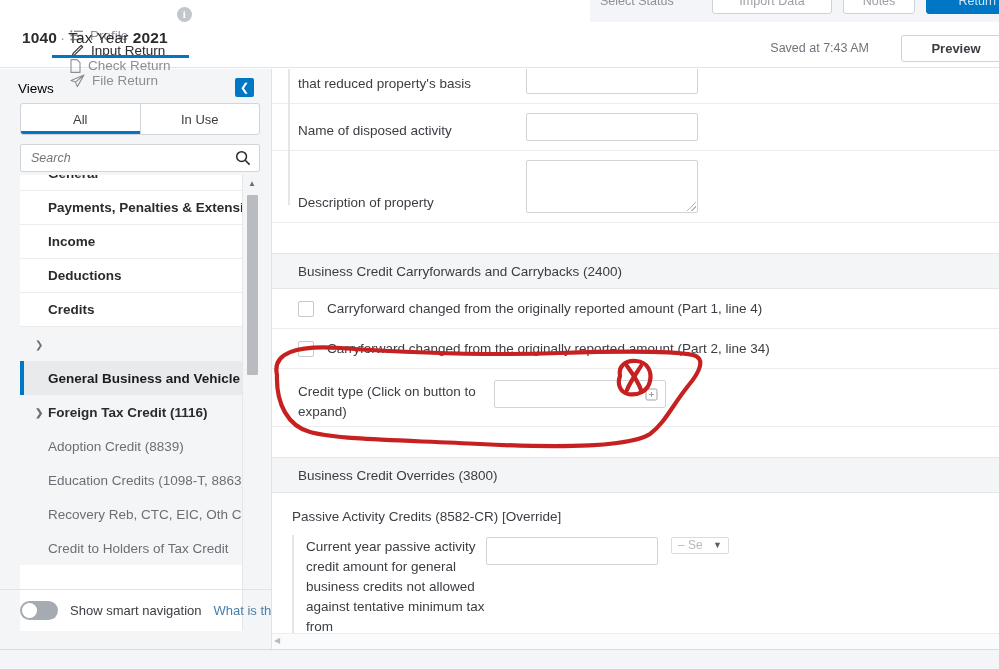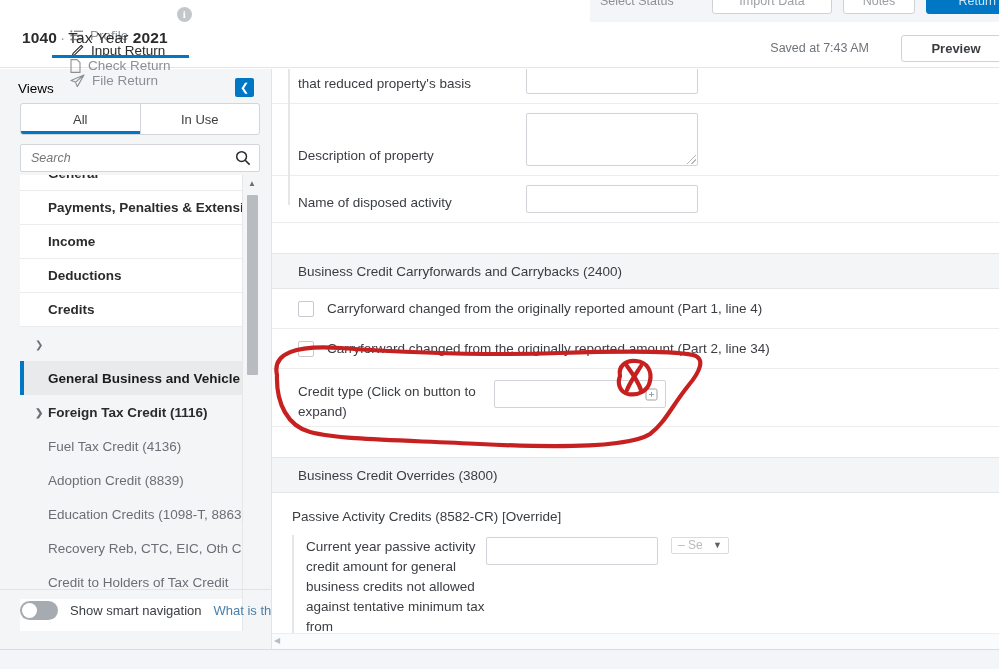--- a/index.html
+++ b/index.html
@@ -393,21 +393,20 @@
         <div class="nav-item top">Deductions</div>
         <div class="nav-item top">Credits</div>
         <div class="nav-item sub">
           <span class="caret">❯</span>
         </div>
         <div class="nav-item sub selected">General Business and Vehicle Cr.</div>
         <div class="nav-item sub bold">
           <span class="caret">❯</span>
           <span>Foreign Tax Credit (1116)</span>
         </div>
-        <div class="nav-item sub">Fuel Tax Credit (4136)</div>
         <div class="nav-item sub">Adoption Credit (8839)</div>
         <div class="nav-item sub">Education Credits (1098-T, 8863)</div>
         <div class="nav-item sub">Recovery Reb, CTC, EIC, Oth Credits</div>
         <div class="nav-item sub">Credit to Holders of Tax Credit</div>
       </div>
       <div class="nav-scroll">
         <div class="arrow up">▲</div>
         <div class="thumb"></div>
         <div class="arrow down">▼</div>
       </div>
@@ -425,29 +424,29 @@
   <div class="content">
     <div class="content-inner">
       <div class="rule-left"></div>
 
       <div class="row">
         <div class="row-label">that reduced property's basis</div>
         <div class="inp"></div>
       </div>
 
       <div class="row">
+        <div class="row-label">Name of disposed activity</div>
+        <div class="inp"></div>
+      </div>
+
+      <div class="row">
         <div class="row-label">Description of property</div>
         <div class="txtarea">
             <span class="grip"></span>
           </div>
-      </div>
-
-      <div class="row">
-        <div class="row-label">Name of disposed activity</div>
-        <div class="inp"></div>
       </div>
 
       <div class="spacer-gap"></div>
 
       <div class="section-head">Business Credit Carryforwards and Carrybacks (2400)</div>
 
       <div class="check-row">
         <div class="checkbox"></div>
         <div class="check-label">Carryforward changed from the originally reported amount (Part 1, line 4)</div>
       </div>

